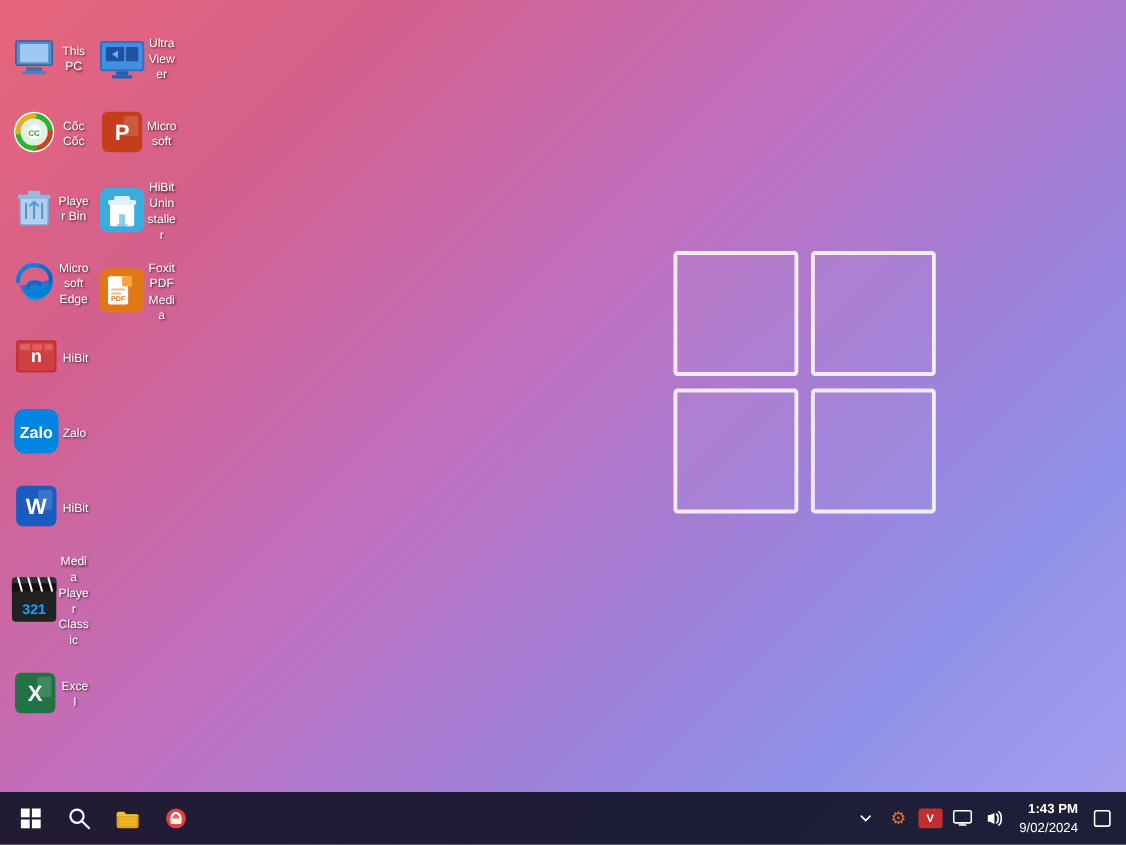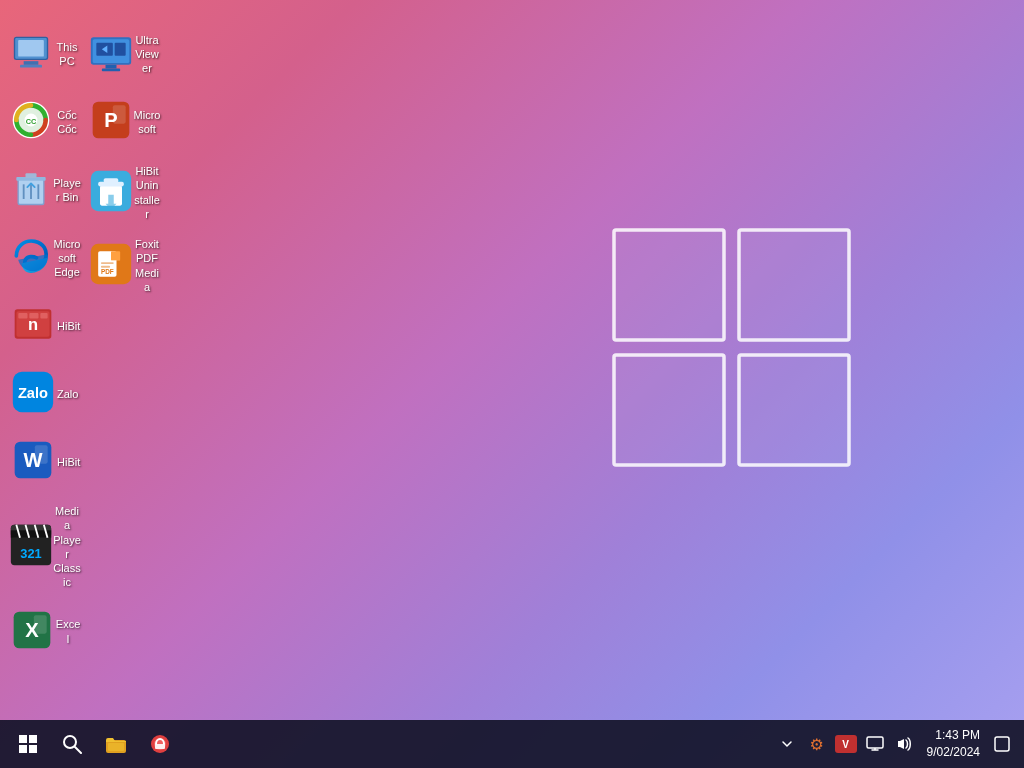--- a/index.html
+++ b/index.html
@@ -402,21 +402,21 @@
       <div class="tray-icon">
         <svg width="18" height="18" viewBox="0 0 18 18" fill="none">
           <path d="M4 6 L8 4 L8 14 L4 12 Z" fill="white"></path>
           <rect x="2" y="6" width="3" height="6" fill="white"></rect>
           <path d="M10 5 C12 6.5 12 11.5 10 13" stroke="white" stroke-width="1.5" fill="none" stroke-linecap="round"></path>
           <path d="M12 3 C15 5 15 13 12 15" stroke="white" stroke-width="1.5" fill="none" stroke-linecap="round"></path>
         </svg>
       </div>
 
       <div id="clock">
-        <div style="font-weight:400;">1:43 PM</div>
+        <div style="font-weight:700;">1:43 PM</div>
         <div>9/02/2024</div>
       </div>
 
       <div class="tray-icon" style="margin-right:2px;">
         <svg width="16" height="16" viewBox="0 0 16 16" fill="none">
           <rect x="1" y="1" width="14" height="14" rx="2" stroke="white" stroke-width="1.5" fill="none"></rect>
         </svg>
       </div>
     </div>
   </div>

